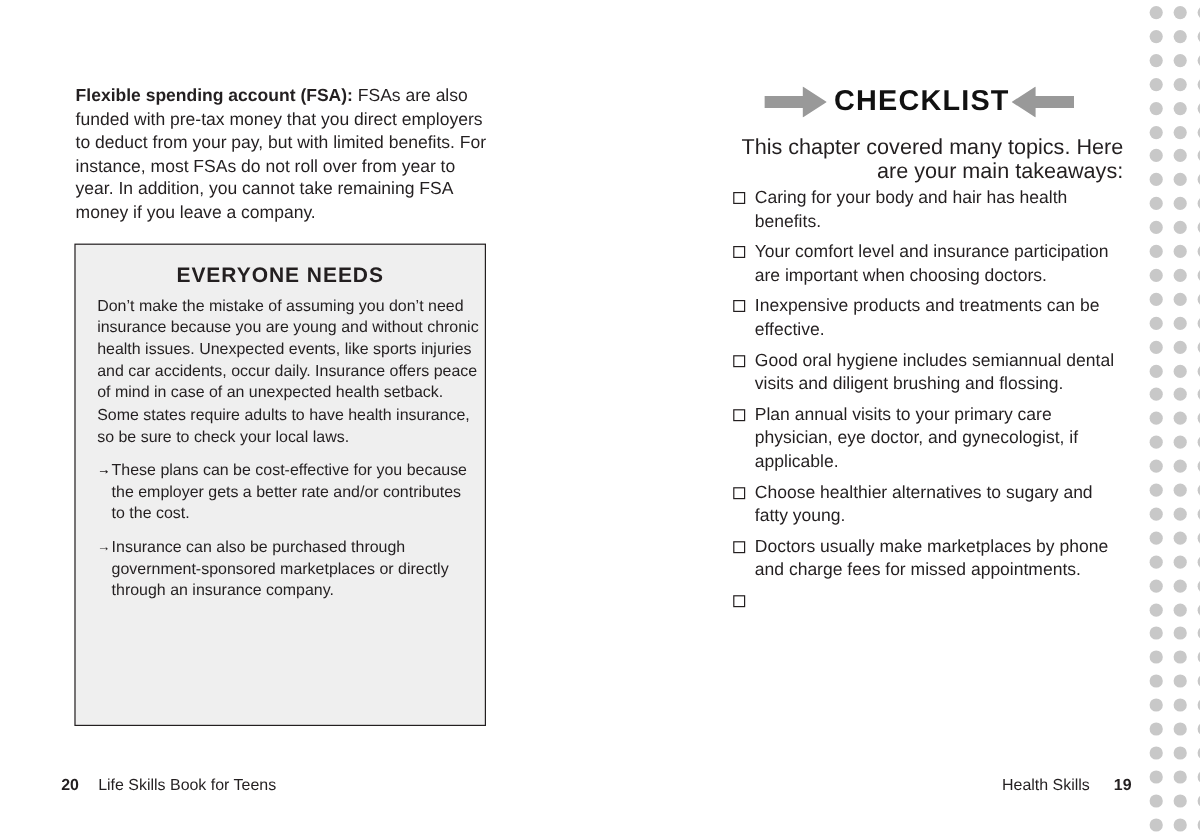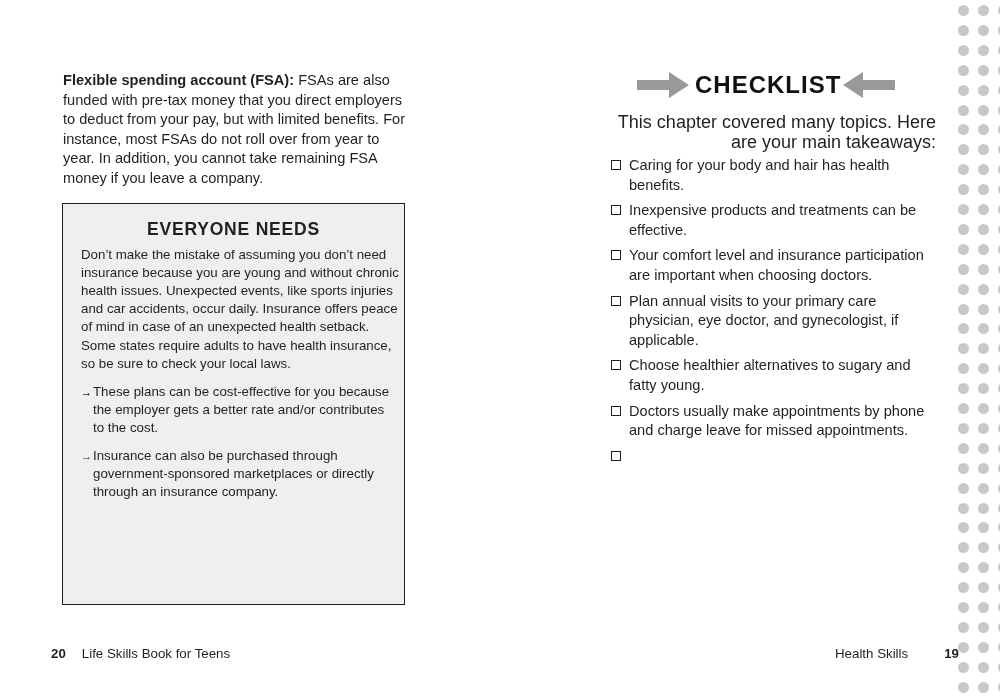--- a/index.html
+++ b/index.html
@@ -64,21 +64,21 @@
     margin-bottom: 6px;
   }
   .checkbox {
     position: absolute; left: 1px; top: 4px; width: 8px; height: 8px;
     border: 1.6px solid #231f20;
   }
 
   .folio-right {
     position: absolute; left: 835px; top: 646px; font-size: 13.3px;
   }
-  .folio-right .num { font-weight: bold; margin-left: 36px; }
+  .folio-right .num { font-weight: bold; margin-left: 20px; }
 
   .dot-grid { position: absolute; left: 958px; top: 5px; width: 42px; height: 695px; }
   .dot {
     position: absolute; width: 11px; height: 11px; border-radius: 50%; background: #c8c8c8;
   }
 </style>
 </head>
 <body>
 
 <div class="page left-page">
@@ -108,26 +108,26 @@
   <span class="checklist-title">CHECKLIST</span>
   <svg class="arrow-shape arrow-left" width="52" height="26" viewBox="0 0 52 26">
     <polygon points="52,8 20,8 20,0 0,13 20,26 20,18 52,18" fill="#999999"></polygon>
   </svg>
 </div>
 
 <p class="intro">This chapter covered many topics. Here are your main takeaways:</p>
 
 <ul class="checklist">
   <li><span class="checkbox"></span><span>Caring for your body and hair has health benefits.</span></li>
+  <li><span class="checkbox"></span><span>Your comfort level and insurance participation are important when choosing doctors.</span></li>
   <li><span class="checkbox"></span><span>Inexpensive products and treatments can be effective.</span></li>
-  <li><span class="checkbox"></span><span>Your comfort level and insurance participation are important when choosing doctors.</span></li>
-  <li><span class="checkbox"></span></li>
+  <li><span class="checkbox"></span><span>Good oral hygiene includes semiannual dental visits and diligent brushing and flossing.</span></li>
   <li><span class="checkbox"></span><span>Plan annual visits to your primary care physician, eye doctor, and gynecologist, if applicable.</span></li>
   <li><span class="checkbox"></span><span>Choose healthier alternatives to sugary and fatty young.</span></li>
-  <li><span class="checkbox"></span><span>Doctors usually make appointments by phone and charge leave for missed appointments.</span></li>
+  <li><span class="checkbox"></span><span>Doctors usually make marketplaces by phone and charge fees for missed appointments.</span></li>
   <li><span class="checkbox"></span></li>
 </ul>
 
 <div class="folio-right">
   <span>Health Skills</span><span class="num">19</span>
 </div>
 
 <div class="dot-grid" id="dot-grid">
     <span class="dot" style="left: 0px; top: 0px;"></span>
     <span class="dot" style="left: 20px; top: 0px;"></span>

